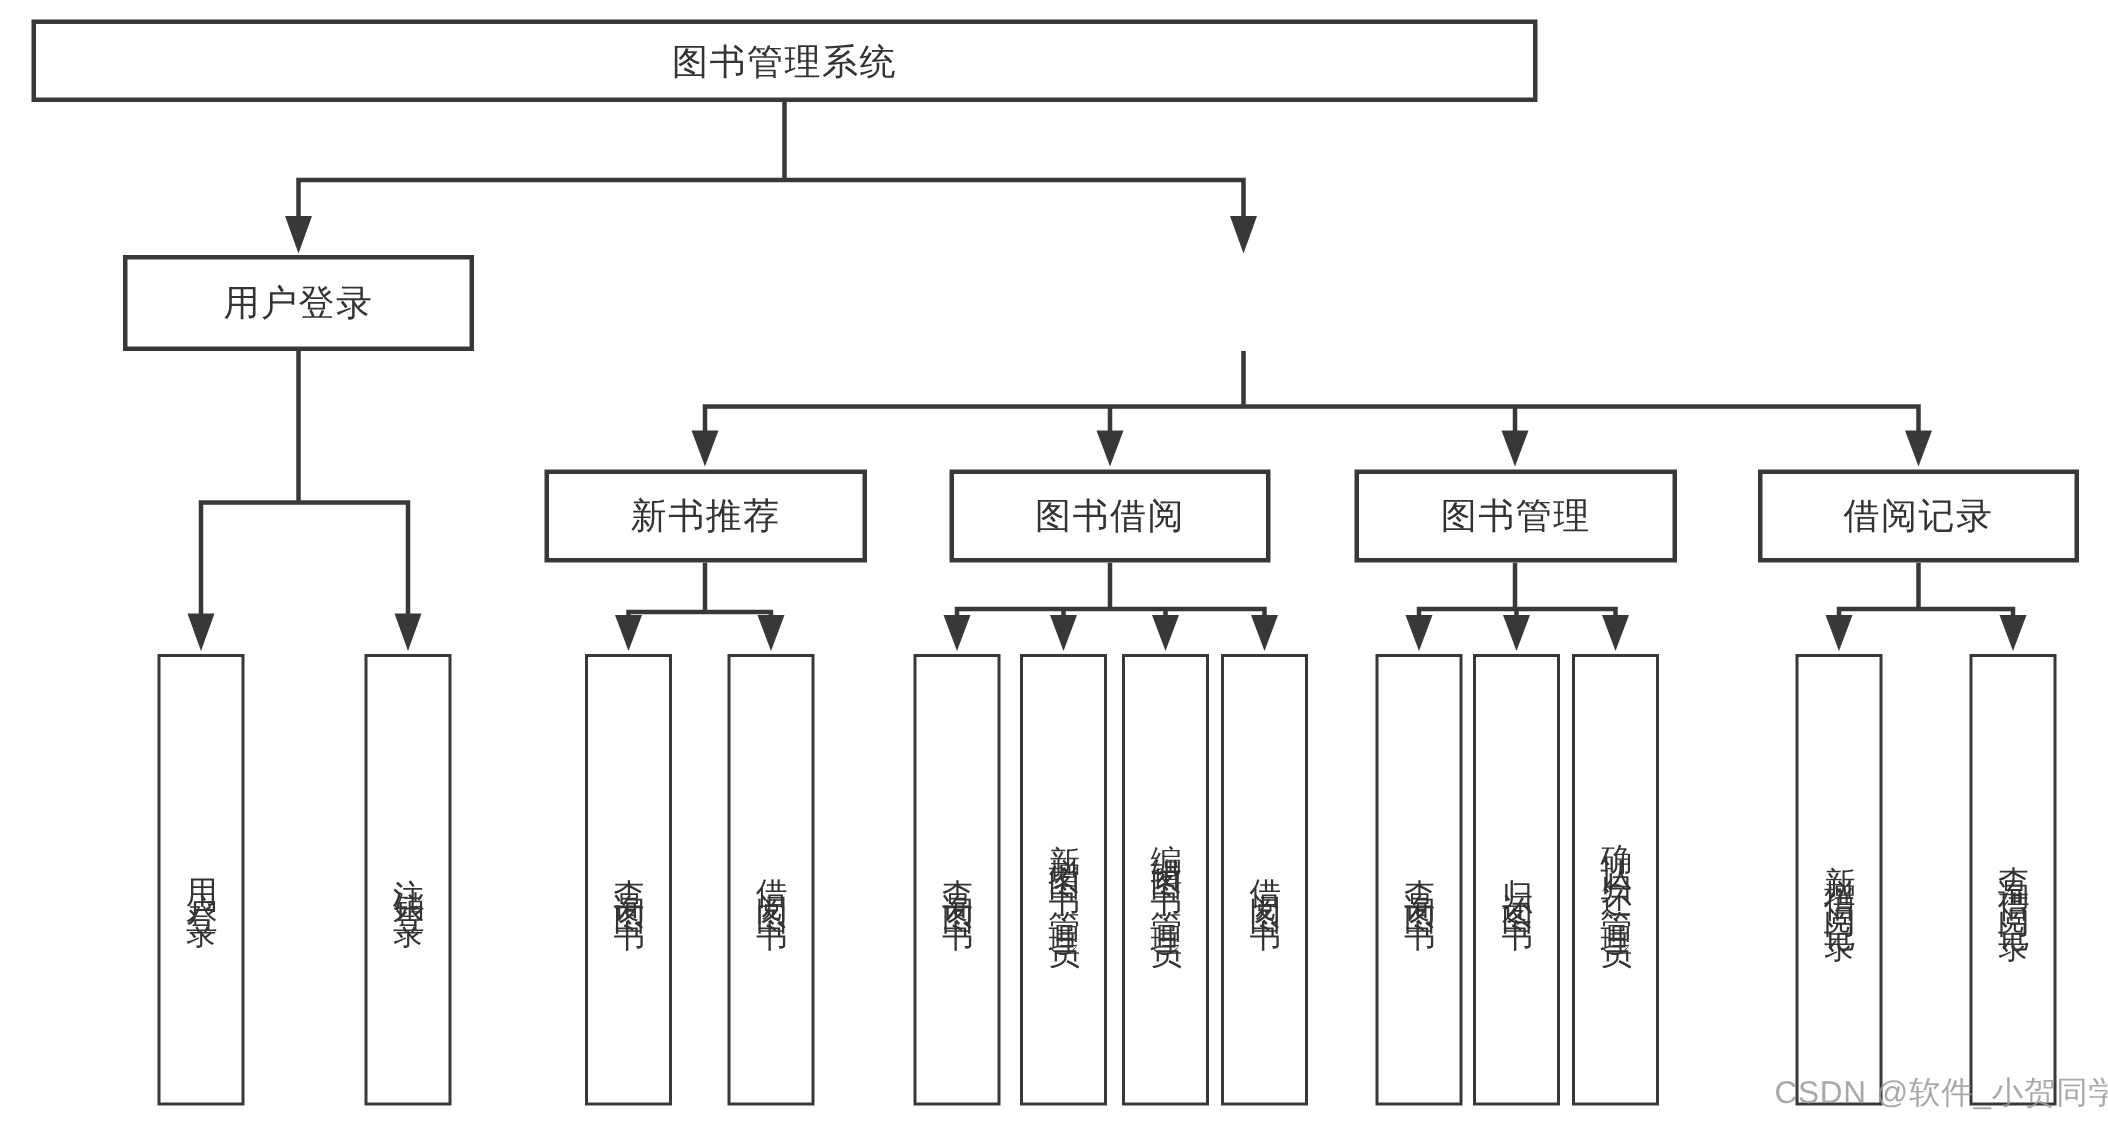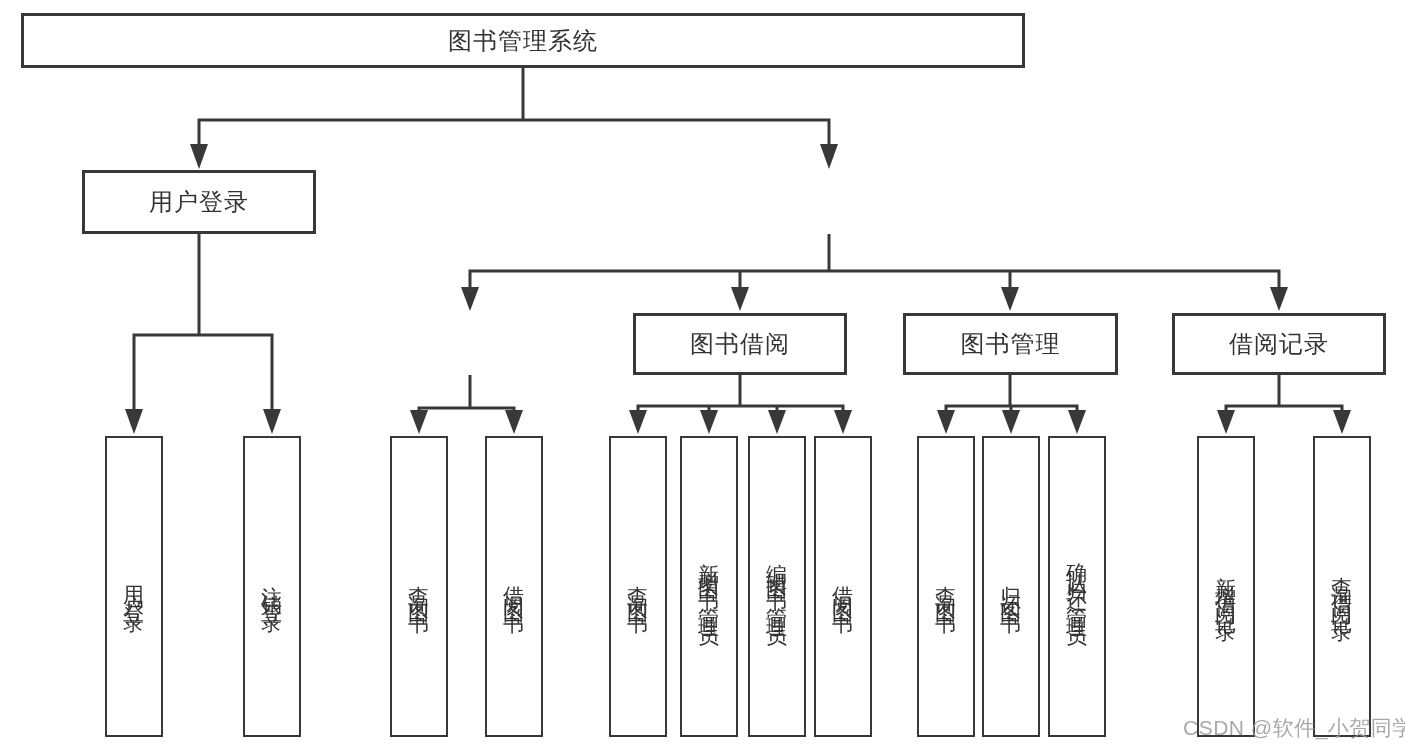--- a/index.html
+++ b/index.html
@@ -102,20 +102,23 @@
   </svg>
 
   <div class="node" style="left:21px; top:13px; width:1004px; height:55px;">
     <span>图书管理系统</span>
   </div>
 
   <div class="node" style="left:82px; top:170px; width:234px; height:64px;">
     <span>用户登录</span>
   </div>
 
+  <div class="node" style="left:363px; top:313px; width:215px; height:62px;">
+    <span>新书推荐</span>
+  </div>
   <div class="node" style="left:633px; top:313px; width:214px; height:62px;">
     <span>图书借阅</span>
   </div>
   <div class="node" style="left:903px; top:313px; width:215px; height:62px;">
     <span>图书管理</span>
   </div>
   <div class="node" style="left:1172px; top:313px; width:214px; height:62px;">
     <span>借阅记录</span>
   </div>
 

